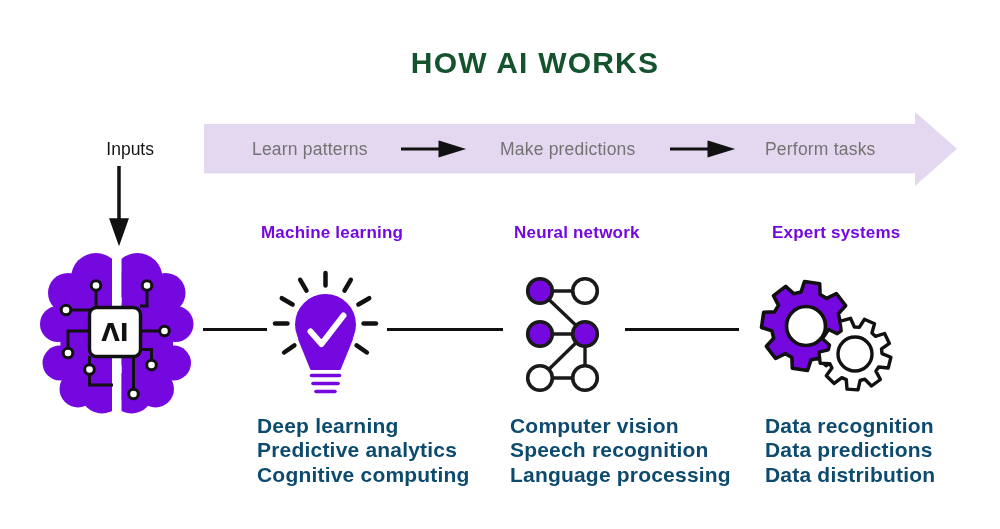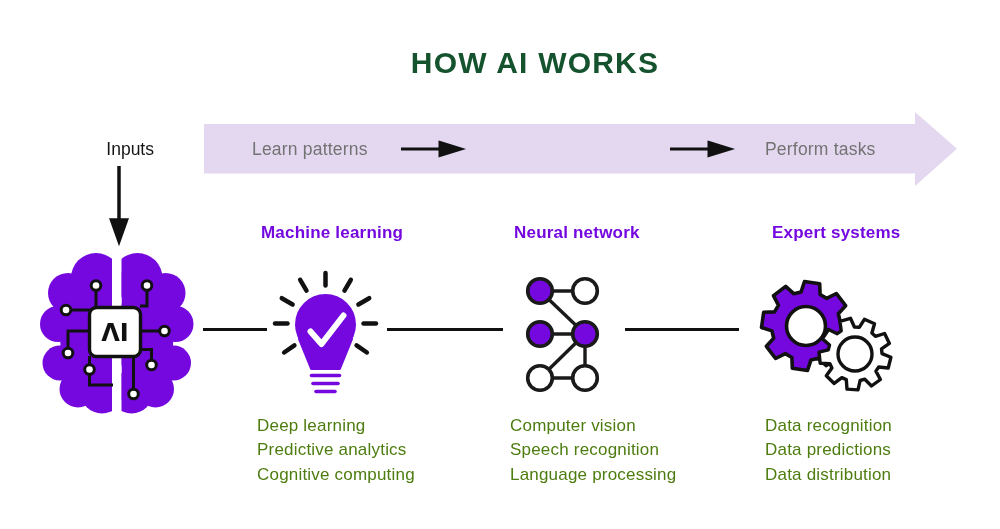--- a/index.html
+++ b/index.html
@@ -5,21 +5,21 @@
   html,body{margin:0;padding:0;background:#ffffff;}
   #canvas{position:relative;width:1000px;height:529px;background:#ffffff;overflow:hidden;
           font-family:"Liberation Sans",sans-serif;color:#161616;}
   #gfx{position:absolute;left:0;top:0;}
   .abs{position:absolute;white-space:nowrap;}
   #title{left:0;top:46px;width:1000px;text-align:center;font-size:30px;font-weight:bold;
          letter-spacing:1.2px;color:#14532d;padding-left:35px;}
   .banner-label{top:139px;font-size:17.5px;letter-spacing:0.2px;color:#737373;}
   #inputs-label{left:80px;top:139px;width:74px;text-align:right;font-size:17.5px;color:#151515;}
   .col-heading{top:223px;font-size:17px;font-weight:bold;letter-spacing:0.2px;color:#7408DF;margin-left:8px;}
-  .col-list{top:414px;font-size:17px;line-height:24.4px;letter-spacing:0.2px;color:#4d7c0f;}
+  .col-list{top:414px;font-size:21px;line-height:24.4px;letter-spacing:0.2px;color:#0c4a6e;font-weight:bold;}
   .col-list div{white-space:nowrap;}
 </style>
 </head>
 <body>
 
 <div id="canvas">
 
   <svg id="gfx" width="1000" height="529" viewBox="0 0 1000 529">
     <defs>
       <clipPath id="clipL">
@@ -151,20 +151,21 @@
       <path d="M882.0 353.6 L890.9 357.3 L888.2 368.0 L878.7 367.0 L875.9 371.1 L880.4 379.5 L871.5 386.0 L864.8 379.2 L860.1 380.5 L858.0 389.9 L847.0 389.1 L846.3 379.6 L841.8 377.6 L834.2 383.4 L826.3 375.8 L831.9 368.0 L829.8 363.6 L820.2 363.2 L819.0 352.2 L828.3 349.9 L829.5 345.1 L822.4 338.7 L828.6 329.5 L837.2 333.7 L841.2 330.8 L839.9 321.3 L850.5 318.3 L854.4 327.0 L859.3 327.3 L864.4 319.3 L874.5 323.7 L871.9 333.0 L875.4 336.4 L884.6 333.5 L889.4 343.4 L881.5 348.8 Z" fill="#fff" stroke="#111" stroke-width="3.4" stroke-linejoin="round"></path>
       <circle cx="855" cy="354" r="17" fill="#fff" stroke="#111" stroke-width="3.4"></circle>
     </g>
   </svg>
 
   <div id="title" class="abs">HOW AI WORKS</div>
 
   <div id="inputs-label" class="abs">Inputs</div>
 
   <div class="abs banner-label" style="left:252px;">Learn patterns</div>
+  <div class="abs banner-label" style="left:500px;">Make predictions</div>
   <div class="abs banner-label" style="left:765px;">Perform tasks</div>
 
   <div class="abs col-heading" style="left:253px;">Machine learning</div>
   <div class="abs col-heading" style="left:506px;">Neural network</div>
   <div class="abs col-heading" style="left:764px;">Expert systems</div>
 
   <div class="abs col-list" style="left:257px;">
     <div>Deep learning</div>
     <div>Predictive analytics</div>
     <div>Cognitive computing</div>

